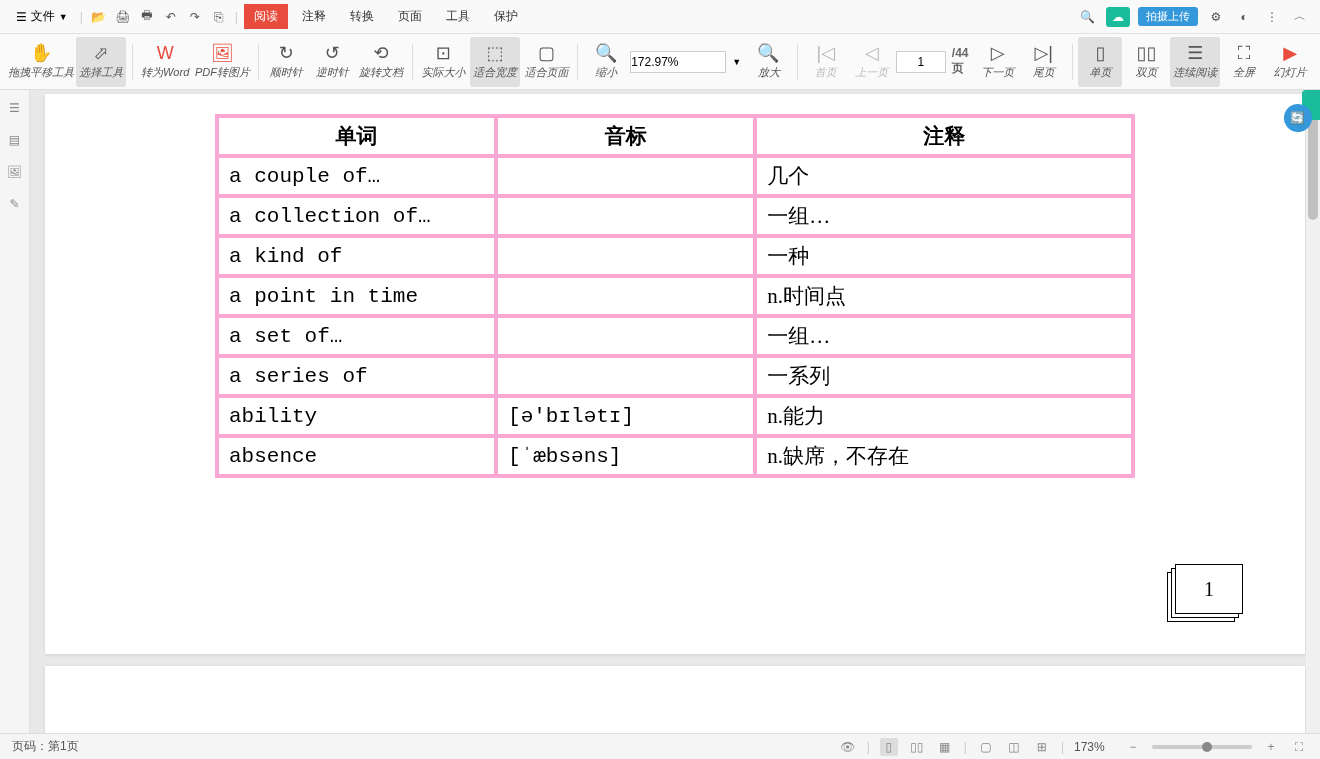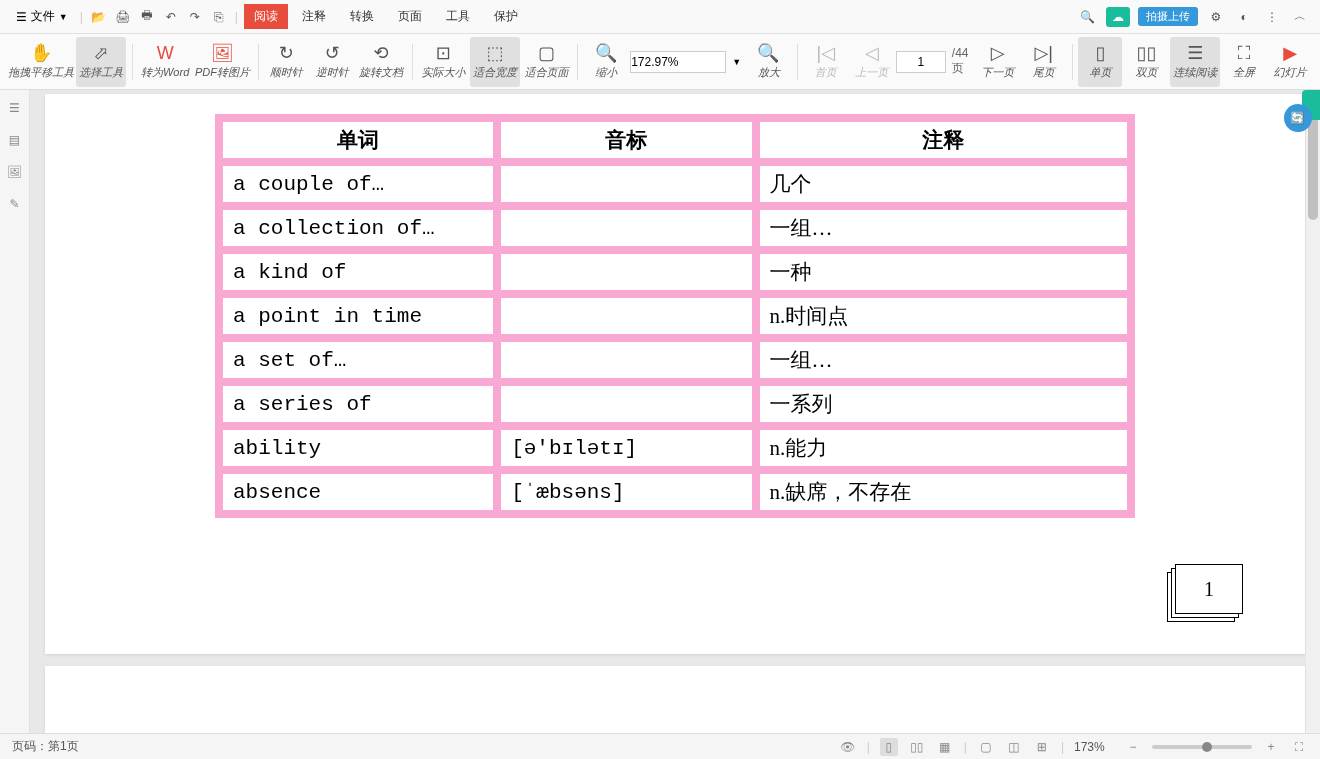--- a/index.html
+++ b/index.html
@@ -17,32 +17,32 @@
     
     .toolbar { height: 56px; background: #fafafa; border-bottom: 1px solid #ddd; display: flex; align-items: center; padding: 0 8px; gap: 2px; }
     .tool-btn { display: flex; flex-direction: column; align-items: center; justify-content: center; padding: 4px 8px; cursor: pointer; min-width: 44px; height: 50px; border-radius: 3px; }
     .tool-btn.active { background: #e0e0e0; }
     .tool-btn.disabled { opacity: 0.4; cursor: default; }
     .tool-icon { width: 20px; height: 20px; display: flex; align-items: center; justify-content: center; color: #555; font-size: 18px; }
     .tool-label { font-size: 11px; color: #555; margin-top: 2px; white-space: nowrap; font-style: italic; }
     .tool-sep { width: 1px; height: 36px; background: #ddd; margin: 0 4px; }
     .zoom-input { width: 96px; height: 22px; border: 1px solid #ccc; font-size: 12px; }
     .page-input { width: 50px; height: 22px; border: 1px solid #ccc; text-align: center; font-size: 12px; }
-    .page-total { color: #666; margin-left: 4px; }
+    .page-total { color: #666; margin-left: 4px; font-weight: bold; }
     
     .workspace { display: flex; height: calc(100vh - 34px - 56px - 26px); }
     .sidebar { width: 30px; background: #f5f5f5; border-right: 1px solid #e0e0e0; display: flex; flex-direction: column; align-items: center; padding-top: 8px; gap: 12px; }
     .side-icon { width: 20px; height: 20px; color: #888; cursor: pointer; display: flex; align-items: center; justify-content: center; }
     
     .viewer { flex: 1; background: #e8e8e8; overflow: auto; position: relative; padding: 0 6px; }
     .page { background: #fff; margin: 4px auto 12px; width: 1260px; min-height: 560px; position: relative; box-shadow: 0 1px 3px rgba(0,0,0,0.1); padding: 20px 50px; }
     .page2 { background: #fff; margin: 0 auto; width: 1260px; height: 80px; box-shadow: 0 1px 3px rgba(0,0,0,0.1); }
     
     .doc-table { border-collapse: collapse; width: 920px; margin: 0 auto; }
-    .doc-table th, .doc-table td { border: 8px solid #f9a8d4; padding: 4px 10px; font-size: 21px; height: 34px; }
+    .doc-table th, .doc-table td { border: 4px solid #f9a8d4; padding: 4px 10px; font-size: 21px; height: 34px; }
     .doc-table th { font-weight: bold; text-align: center; font-family: SimSun, serif; }
     .doc-table td { font-family: "Courier New", monospace; }
     .doc-table .col1 { width: 280px; }
     .doc-table .col2 { width: 260px; }
     .doc-table .col3 { width: 380px; }
     .doc-table td.cn { font-family: SimSun, serif; }
     
     .page-num-box { position: absolute; right: 60px; bottom: 30px; width: 78px; height: 60px; }
     .page-num-box .inner { position: absolute; width: 68px; height: 50px; border: 1px solid #000; background: #fff; display: flex; align-items: center; justify-content: center; font-size: 20px; font-family: serif; }
     .page-num-box .inner:nth-child(1) { top: 8px; left: 0; }

